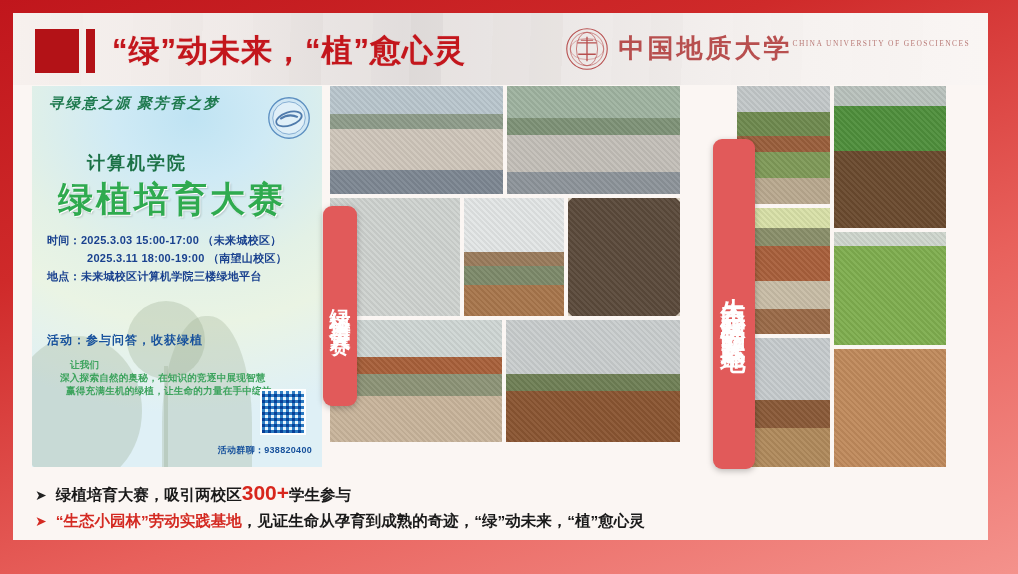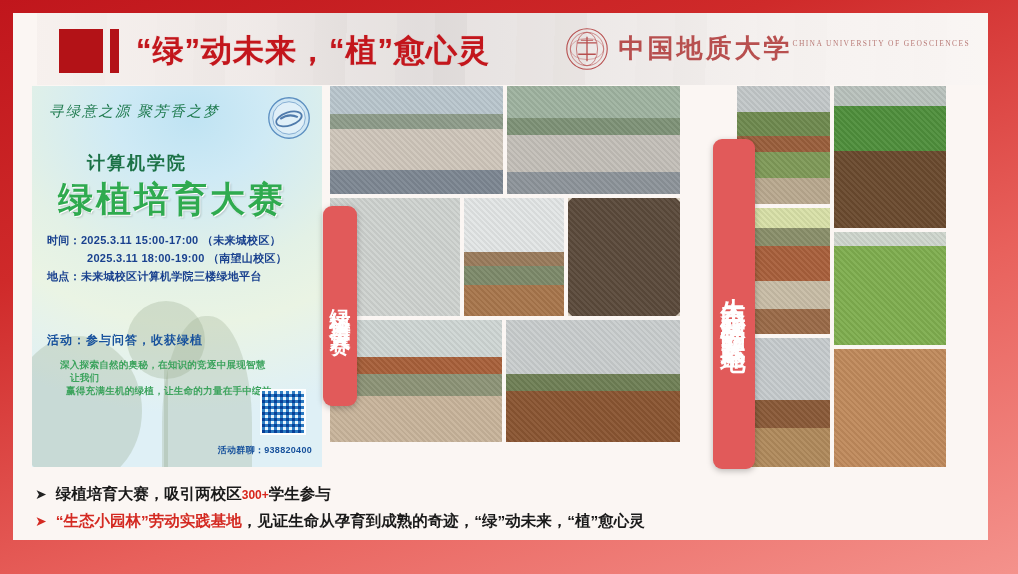--- a/index.html
+++ b/index.html
@@ -29,21 +29,21 @@
     background:
       linear-gradient(90deg, rgba(247,241,238,.96) 0%, rgba(240,234,232,.80) 22%,
                       rgba(218,214,214,.55) 40%, rgba(234,230,229,.7) 56%,
                       rgba(246,242,240,.9) 78%, rgba(250,246,244,.97) 100%),
       repeating-linear-gradient(92deg,#e9e4e2 0 38px,#dfdad7 38px 70px,#f0ecea 70px 120px);
     opacity: .95;
   }
 
   
   .header {
-    position: absolute; left: 0; top: 0; right: 0; height: 72px; margin-left: 24px;
+    position: absolute; left: 0; top: 0; right: 0; height: 72px;
   }
   .title-row {
     position: absolute; left: 22px; top: 16px;
     display: flex; align-items: center; gap: 7px;
   }
   .mark-square { width: 44px; height: 44px; background: #b31217; }
   .mark-bar { width: 9px; height: 44px; background: #b31217; }
   .slide-title {
     margin-left: 10px;
     font-size: 31px; font-weight: 700; letter-spacing: 1px;
@@ -88,22 +88,22 @@
   }
   .poster .stem {
     position: absolute; background: rgba(150,170,140,.30);
   }
   .poster .leafcone {
     position: absolute; background: rgba(150,170,140,.28);
   }
   .p-emblem { position: absolute; right: 11px; top: 10px; width: 44px; height: 44px; opacity: .8; }
 
   .p-slogan {
-    position: absolute; left: 17px; top: 16px;
-    font-size: 14.5px; font-weight: 400; color: #1e7a4e;
+    position: absolute; left: 17px; top: 8px;
+    font-size: 14.5px; font-weight: 700; color: #1e7a4e;
     letter-spacing: 2px;
     font-family: "Liberation Serif","DejaVu Serif",serif;
     font-style: italic;
   }
   .p-dept {
     position: absolute; left: 55px; top: 65px;
     font-size: 18px; font-weight: 700; color: #1c7247; letter-spacing: 2px;
   }
   .p-main {
     position: absolute; left: 26px; top: 90px;
@@ -178,21 +178,21 @@
     padding: 4px 0 0 22px;
   }
   .cap {
     display: flex; align-items: baseline; gap: 9px;
     font-size: 15.5px; font-weight: 700; line-height: 26px; color: #1a1a1a;
     white-space: nowrap;
   }
   .cap .arrow { color: #222; font-size: 14px; }
   .cap-2 { color: #d42a22; }
   .cap-2 .arrow { color: #d42a22; }
-  .hl-red { color: #d8261c; font-size: 12px; font-weight: 800; text-align: center; }
+  .hl-red { color: #d8261c; font-size: 21px; font-weight: 800; text-align: center; }
   .cap-2 .dark { color: #1a1a1a; }
 
   
   .ph-students-a{background:
     linear-gradient(180deg,#b9c6cd 0 26%,#8e9c8a 26% 40%,#cfc6bb 40% 78%,#7d8792 78% 100%),
     radial-gradient(circle at 20% 62%,#e8dfd6 0 11%,transparent 12%),
     radial-gradient(circle at 42% 60%,#e7c8cf 0 10%,transparent 11%),
     radial-gradient(circle at 63% 58%,#dedad4 0 11%,transparent 12%),
     radial-gradient(circle at 84% 60%,#8a8f96 0 11%,transparent 12%);}
   .ph-students-b{background:
@@ -297,35 +297,35 @@
           <ellipse cx="50" cy="52" rx="30" ry="15" fill="none" stroke="#2f5f9a" stroke-width="4" transform="rotate(-18 50 52)"></ellipse>
           <path d="M30 52 q20 -14 40 -4" stroke="#2f5f9a" stroke-width="5" fill="none"></path>
         </svg>
 
         <div class="p-slogan">寻绿意之源  聚芳香之梦</div>
         <div class="p-dept">计算机学院</div>
         <div class="p-main">绿植培育大赛</div>
 
         <div class="p-rows">
           <div class="p-line">
-            <span class="p-label">时间：</span><span>2025.3.11  15:00-17:00 （未来城校区）</span>
+            <span class="p-label">时间：</span><span>2025.3.03  15:00-17:00 （未来城校区）</span>
           </div>
           <div class="p-line p-indent">
             <span>2025.3.11  18:00-19:00 （南望山校区）</span>
           </div>
           <div class="p-line" style="margin-top:0">
             <span class="p-label">地点：</span><span>未来城校区计算机学院三楼绿地平台</span>
           </div>
         </div>
 
         <div class="p-act">活动：参与问答，收获绿植</div>
 
         <div class="p-encourage">
+          <div style="padding-left:10px">让我们</div>
           <div>深入探索自然的奥秘，在知识的竞逐中展现智慧</div>
-          <div style="padding-left:10px">让我们</div>
           <div style="padding-left:6px">赢得充满生机的绿植，让生命的力量在手中绽放</div>
         </div>
 
 
         <div class="p-qr"></div>
         <div class="p-qrlabel">活动群聊：938820400</div>
       </div>
 
       <div class="mid">
         <div class="mid-row mid-r1">

